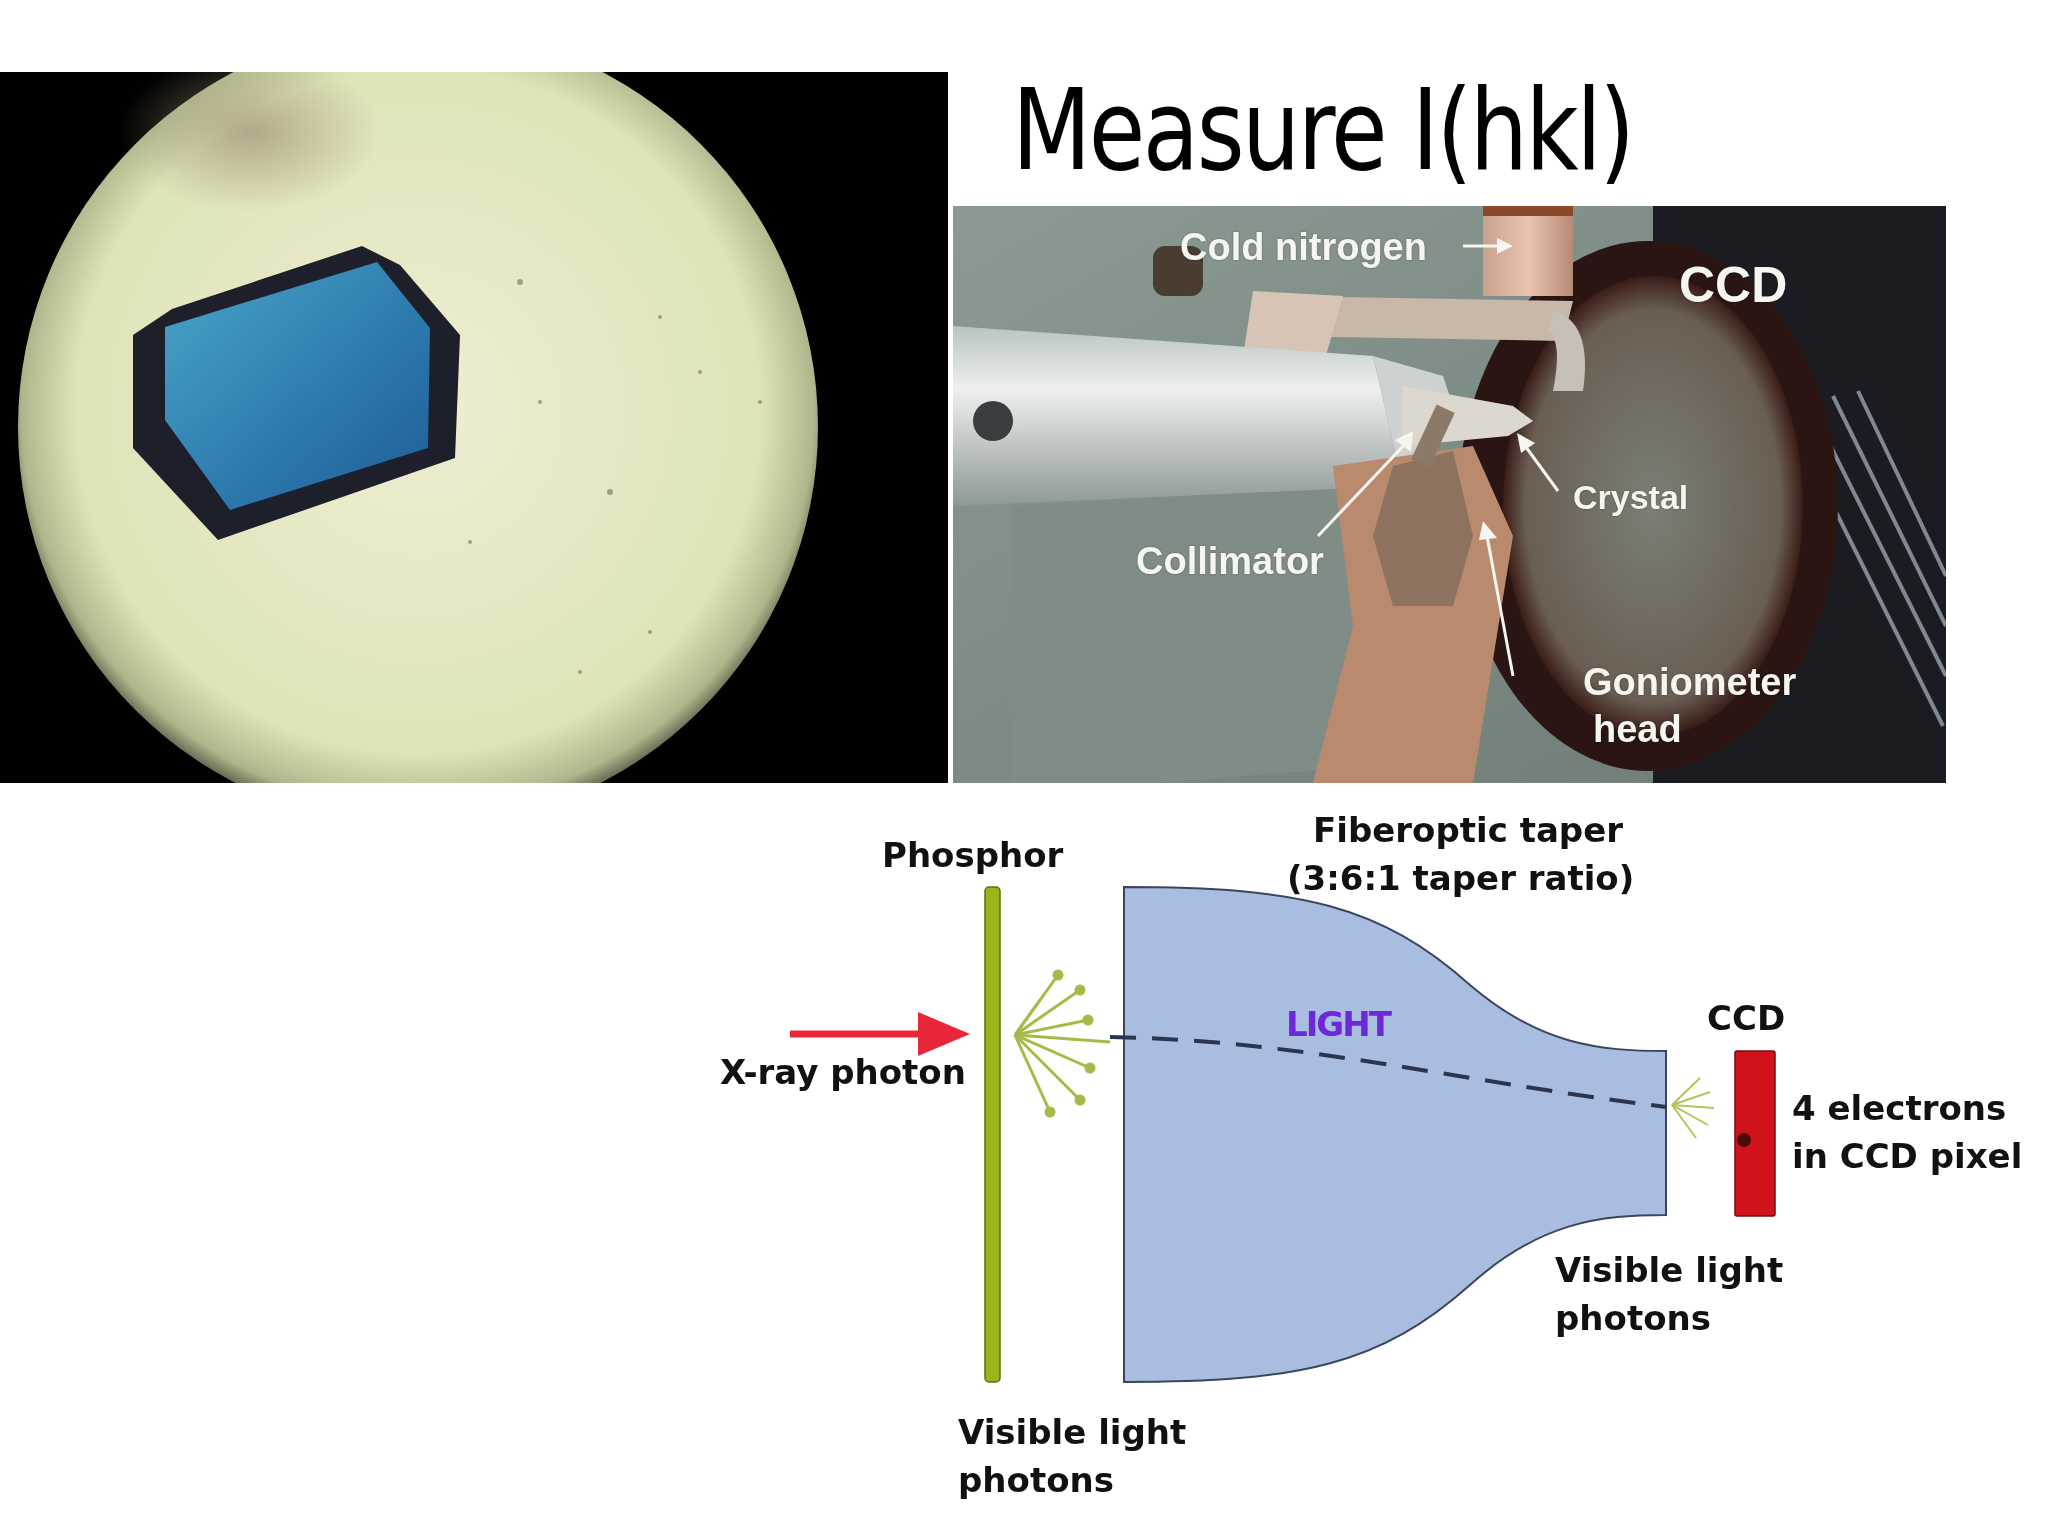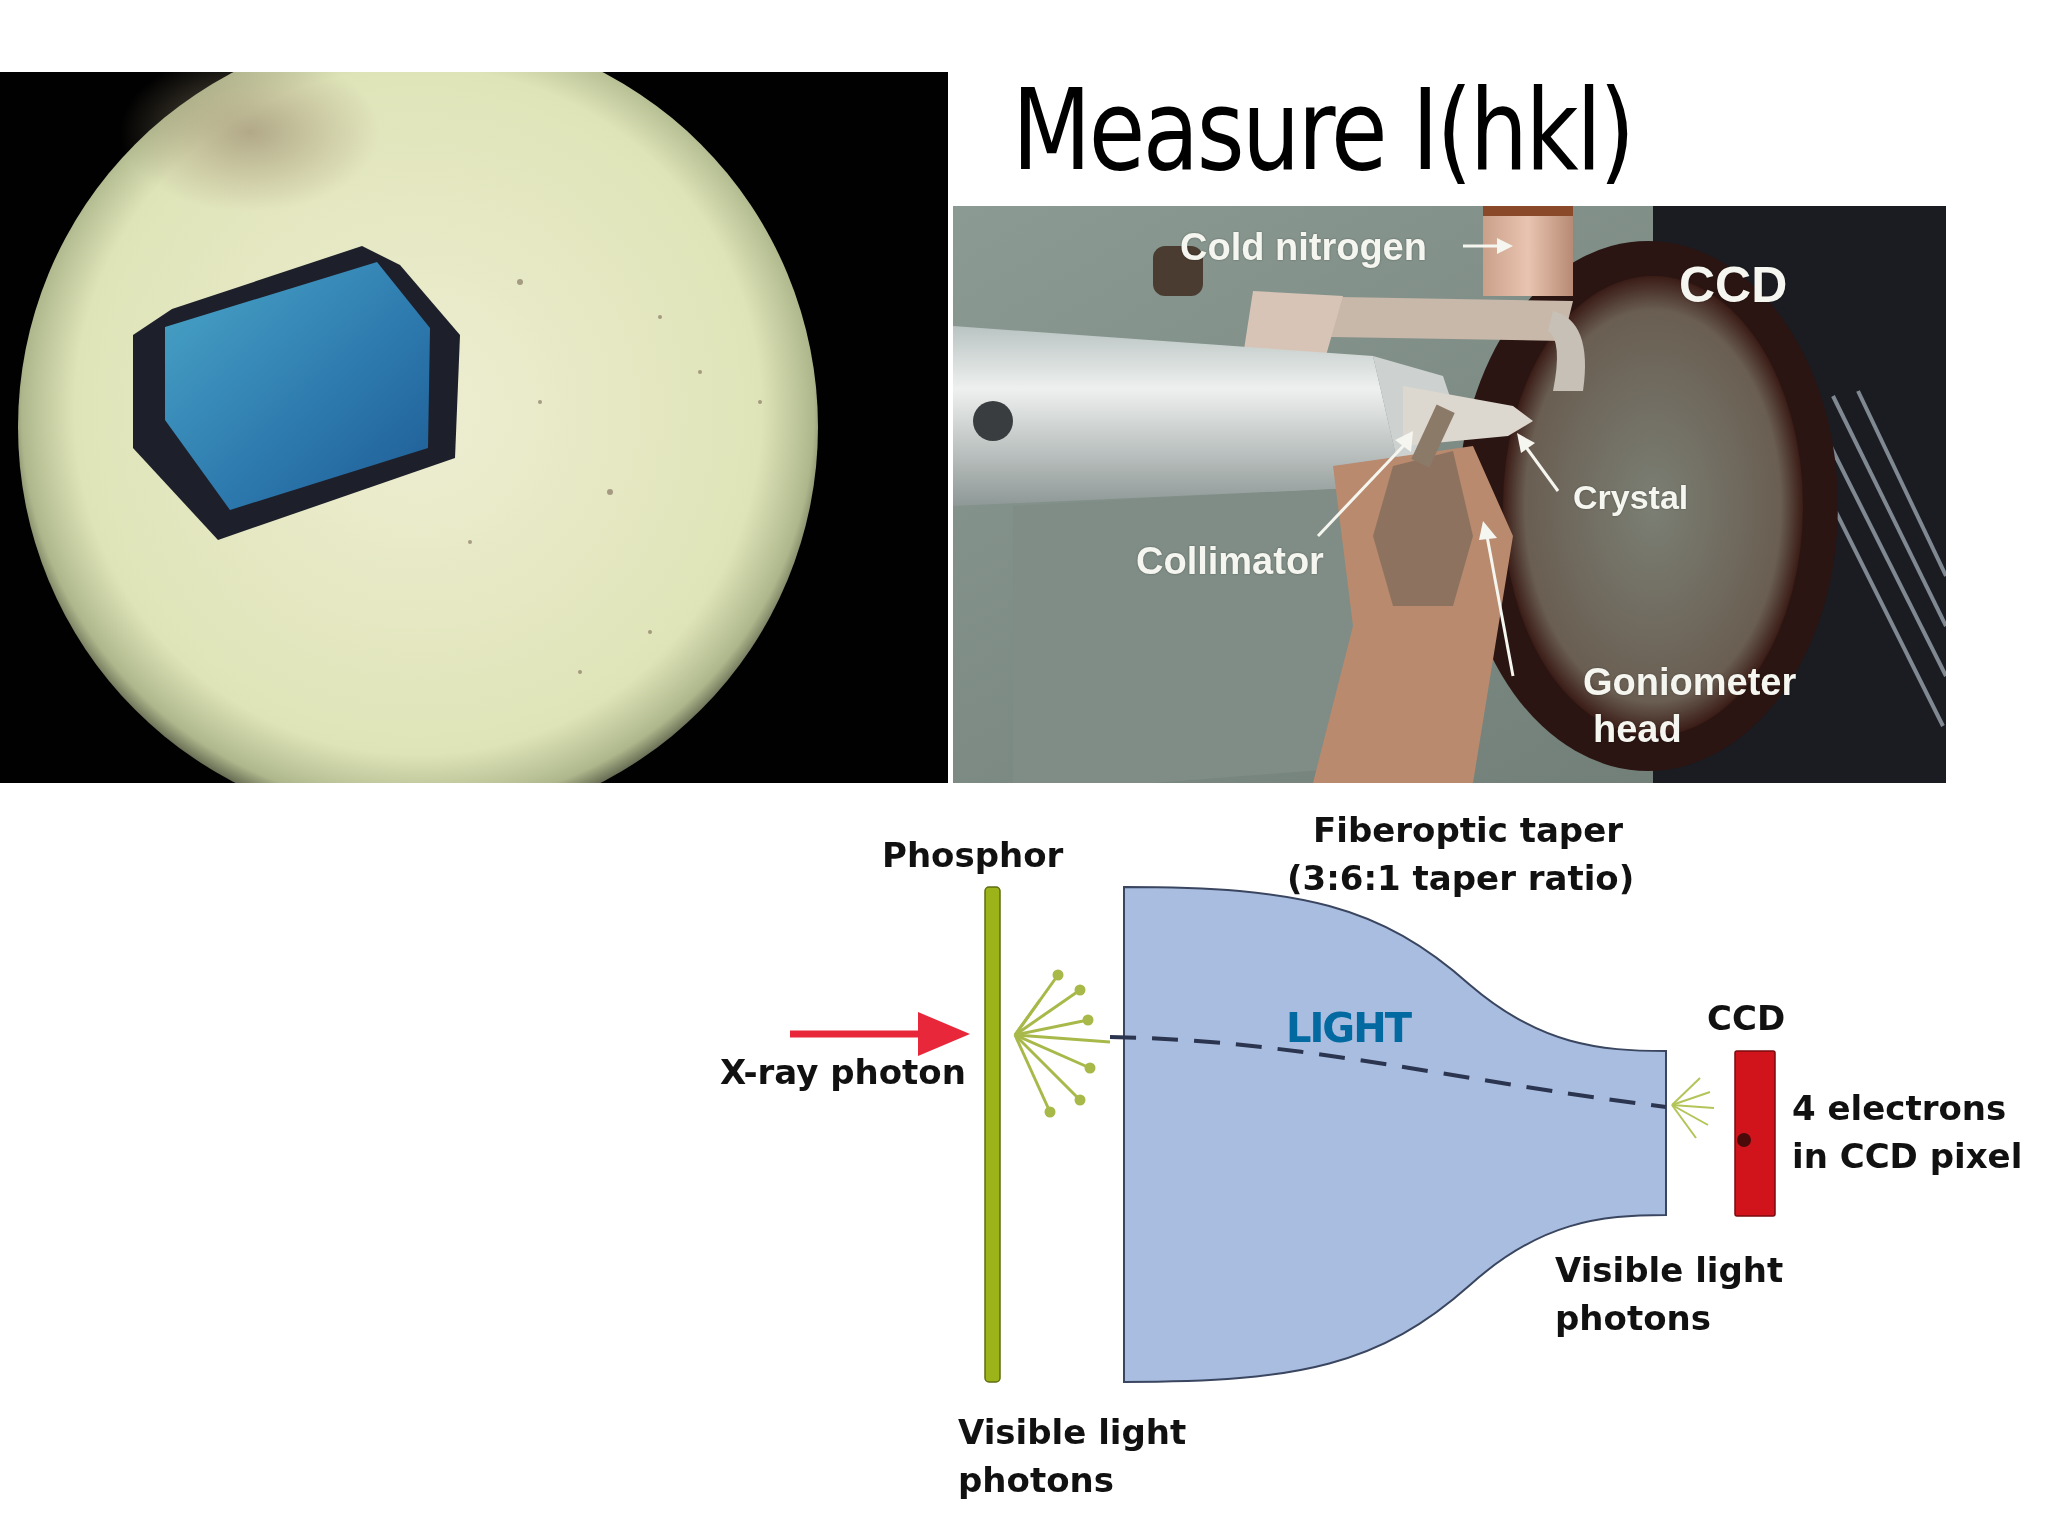--- a/index.html
+++ b/index.html
@@ -176,21 +176,21 @@
       <line x1="1672" y1="1105" x2="1696" y2="1138"></line>
     </g>
 
     <rect x="1735" y="1051" width="40" height="165" rx="2" fill="#d1141c" stroke="#7a0a0e" stroke-width="1.5"></rect>
     <circle cx="1744" cy="1140" r="7" fill="#4a0a0a"></circle>
   </svg>
 
   <div class="abs diag-label" style="left:882px; top:45px; font-size:34px;">Phosphor</div>
   <div class="abs diag-label" style="left:1287px; top:20px; font-size:34px;margin-left:26px;">Fiberoptic taper</div>
   <div class="abs diag-label" style="left:1287px; top:68px; font-size:34px;">(3:6:1 taper ratio)</div>
-  <div class="abs diag-label" style="left:1286px; top:214px; font-size:40px; color:#0369a1; letter-spacing:-2px;">LIGHT</div>
+  <div class="abs diag-label" style="left:1286px; top:214px; font-size:34px; color:#6d28d9; letter-spacing:-2px;">LIGHT</div>
   <div class="abs diag-label" style="left:720px; top:262px; font-size:34px;">X-ray photon</div>
   <div class="abs diag-label" style="left:1707px; top:208px; font-size:34px;">CCD</div>
   <div class="abs diag-label" style="left:1792px; top:298px; font-size:34px;">4 electrons</div>
   <div class="abs diag-label" style="left:1792px; top:346px; font-size:34px;text-align:center;">in CCD pixel</div>
   <div class="abs diag-label" style="left:1555px; top:460px; font-size:34px;">Visible light</div>
   <div class="abs diag-label" style="left:1555px; top:508px; font-size:34px;">photons</div>
   <div class="abs diag-label" style="left:958px; top:622px; font-size:34px;">Visible light</div>
   <div class="abs diag-label" style="left:958px; top:670px; font-size:34px;">photons</div>
 </div>
 

